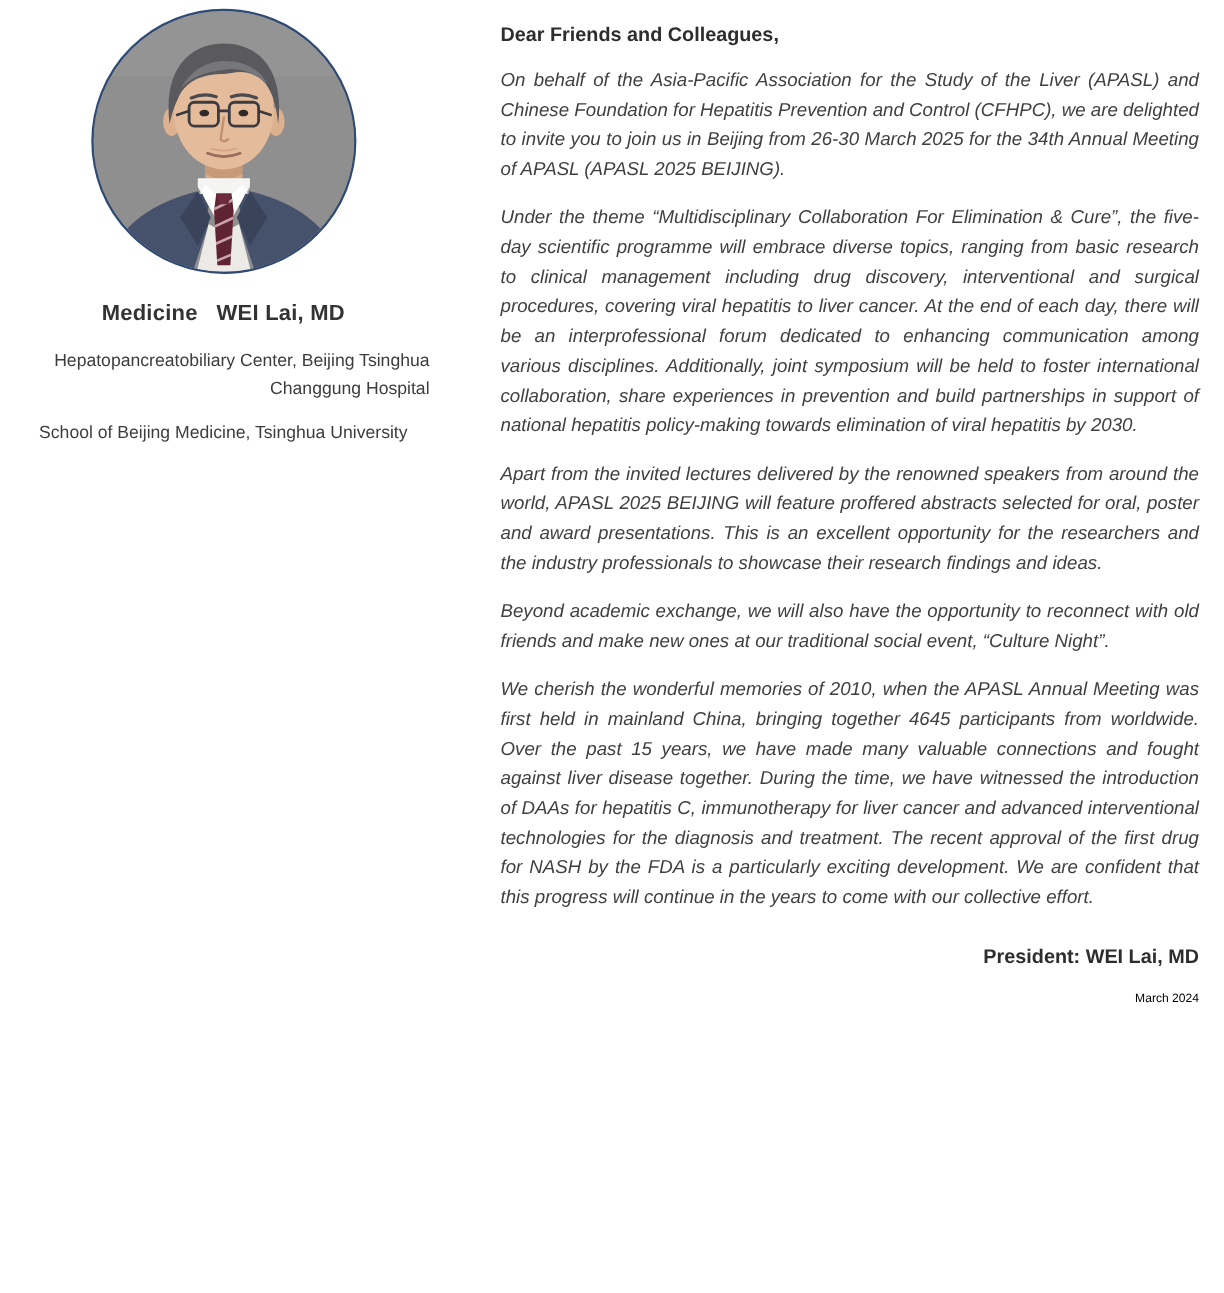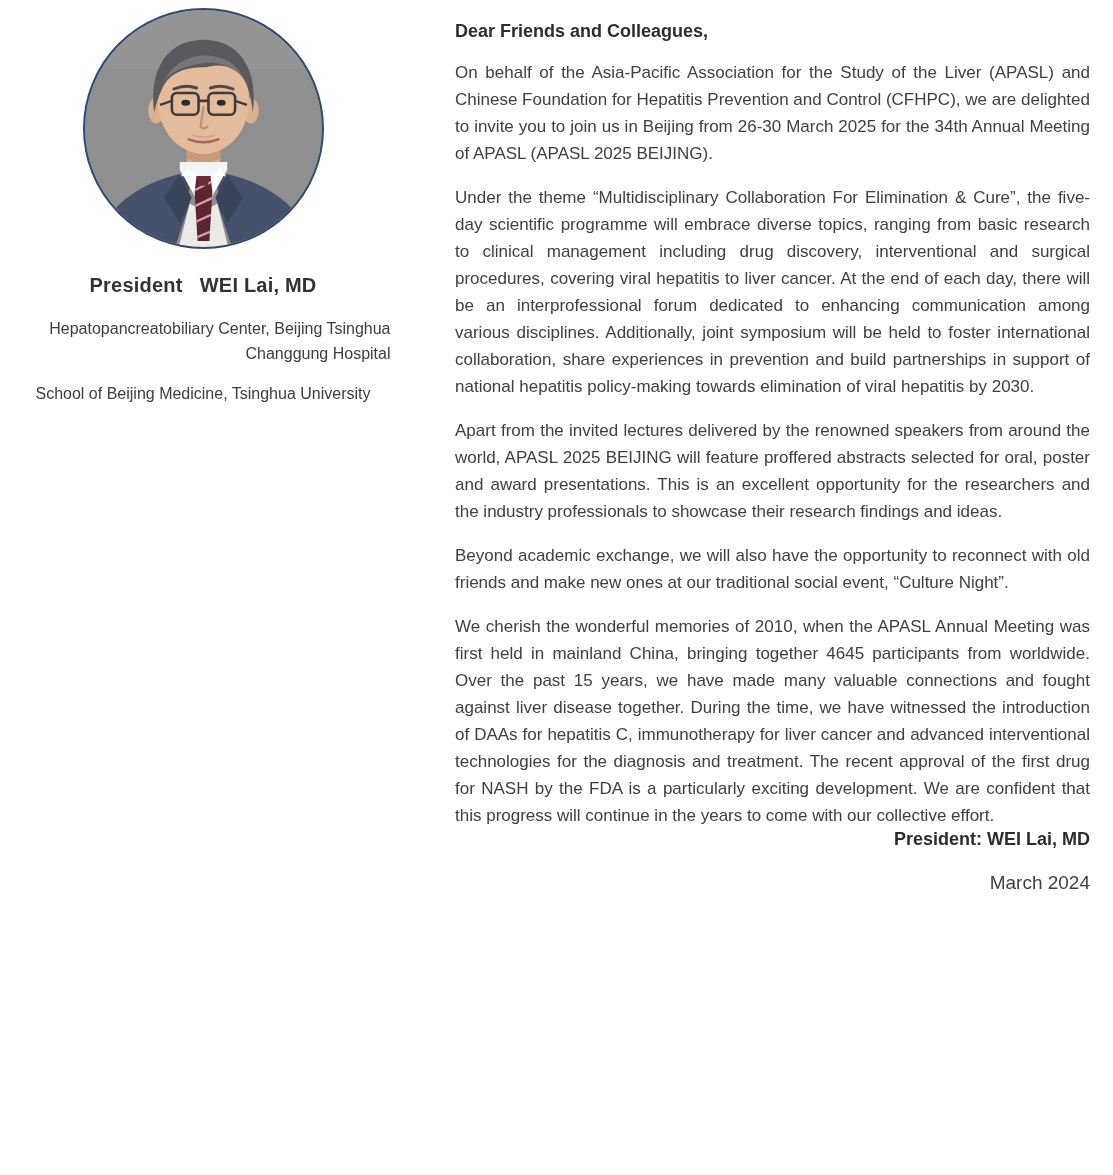--- a/index.html
+++ b/index.html
@@ -61,32 +61,34 @@
     color: #2d2d2d;
     margin-top: 13px;
   }
   .letter-col p.body-para {
     font-size: 17px;
     line-height: 27px;
     text-align: justify;
     text-justify: inter-word;
     color: #404040;
     margin-top: 17px;
+    font-style: italic;
   }
   .signature {
+    margin-top: 30px;
     text-align: right;
     font-size: 18px;
     font-weight: bold;
     color: #2d2d2d;
   }
   .letter-date {
     margin-top: 22px;
     text-align: right;
-    font-size: 19px;
-    color: #404040;
+    font-size: 11px;
+    color: #000000;
   }
 </style>
 </head>
 <body>
 
 <div class="page">
 
   <div class="profile-col">
 
     <div class="photo-ring">
@@ -153,21 +155,21 @@
           <ellipse cx="138" cy="94" rx="4.5" ry="3" fill="#2e2a28"></ellipse>
 
           <path d="M120,98 L117,118 Q120,122 124,118" stroke="#c09071" stroke-width="2.2" fill="none" stroke-linecap="round"></path>
 
           <path d="M105,131 Q120,137 135,131" stroke="#9c6b5c" stroke-width="2.6" fill="none" stroke-linecap="round"></path>
           <path d="M109,127 Q120,130 131,127" stroke="#d3a183" stroke-width="1.6" fill="none" stroke-linecap="round"></path>
         </g>
       </svg>
     </div>
 
-    <div class="president-title">President   WEI Lai, MD</div>
+    <div class="president-title">Medicine   WEI Lai, MD</div>
 
     <div class="affiliation first">Hepatopancreatobiliary Center, Beijing Tsinghua Changgung Hospital</div>
 
     <div class="affiliation second">School of Beijing Medicine, Tsinghua University</div>
   </div>
 
   <div class="letter-col">
 
     <div class="salutation">Dear Friends and Colleagues,</div>
 

